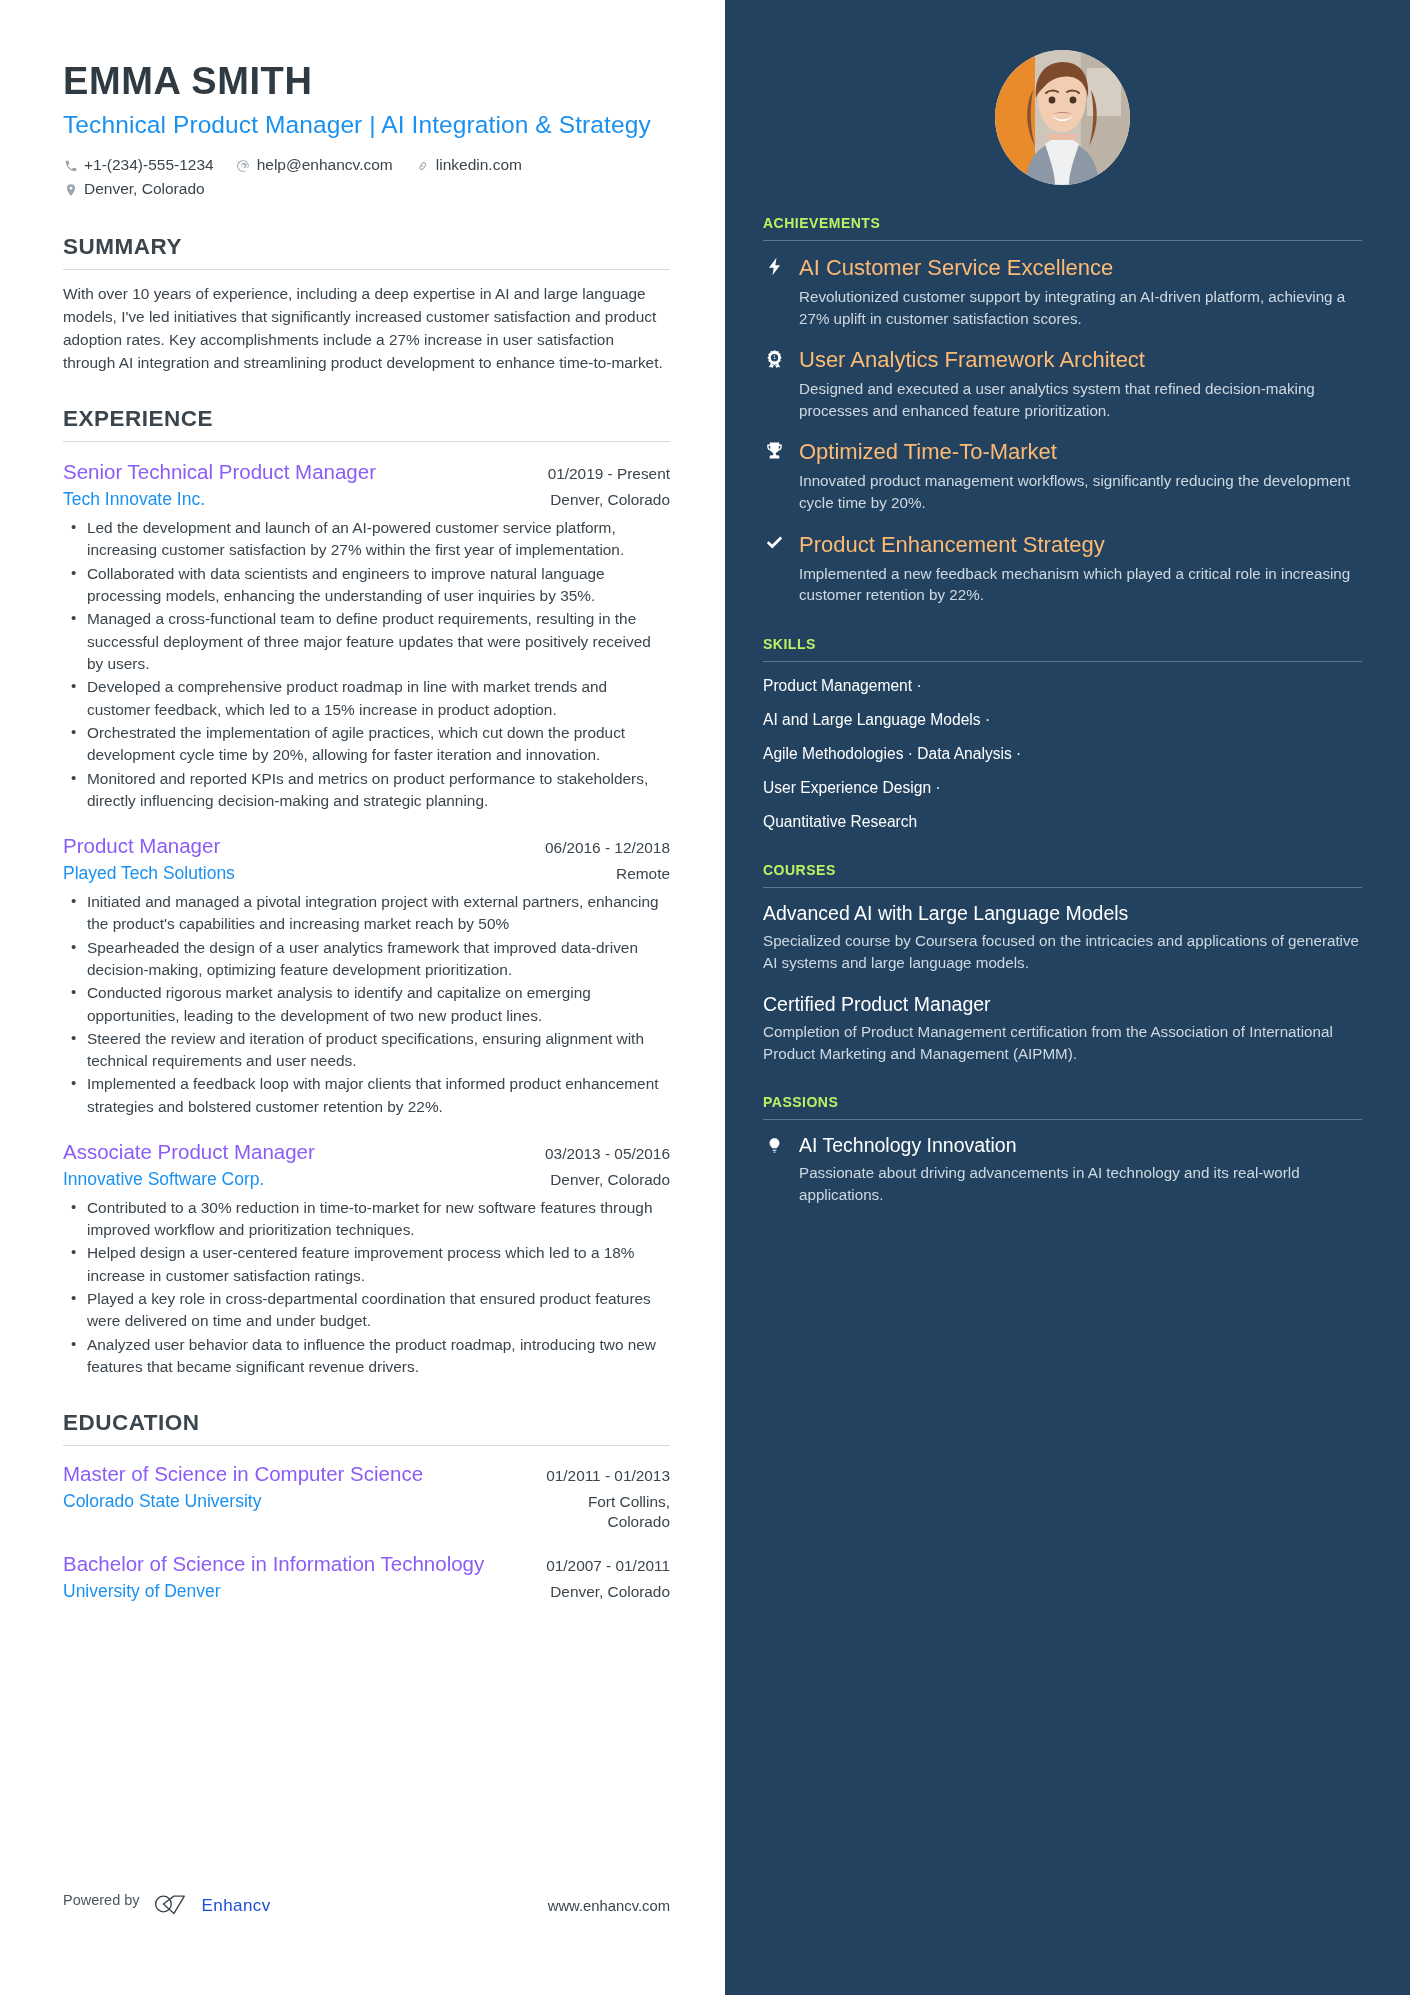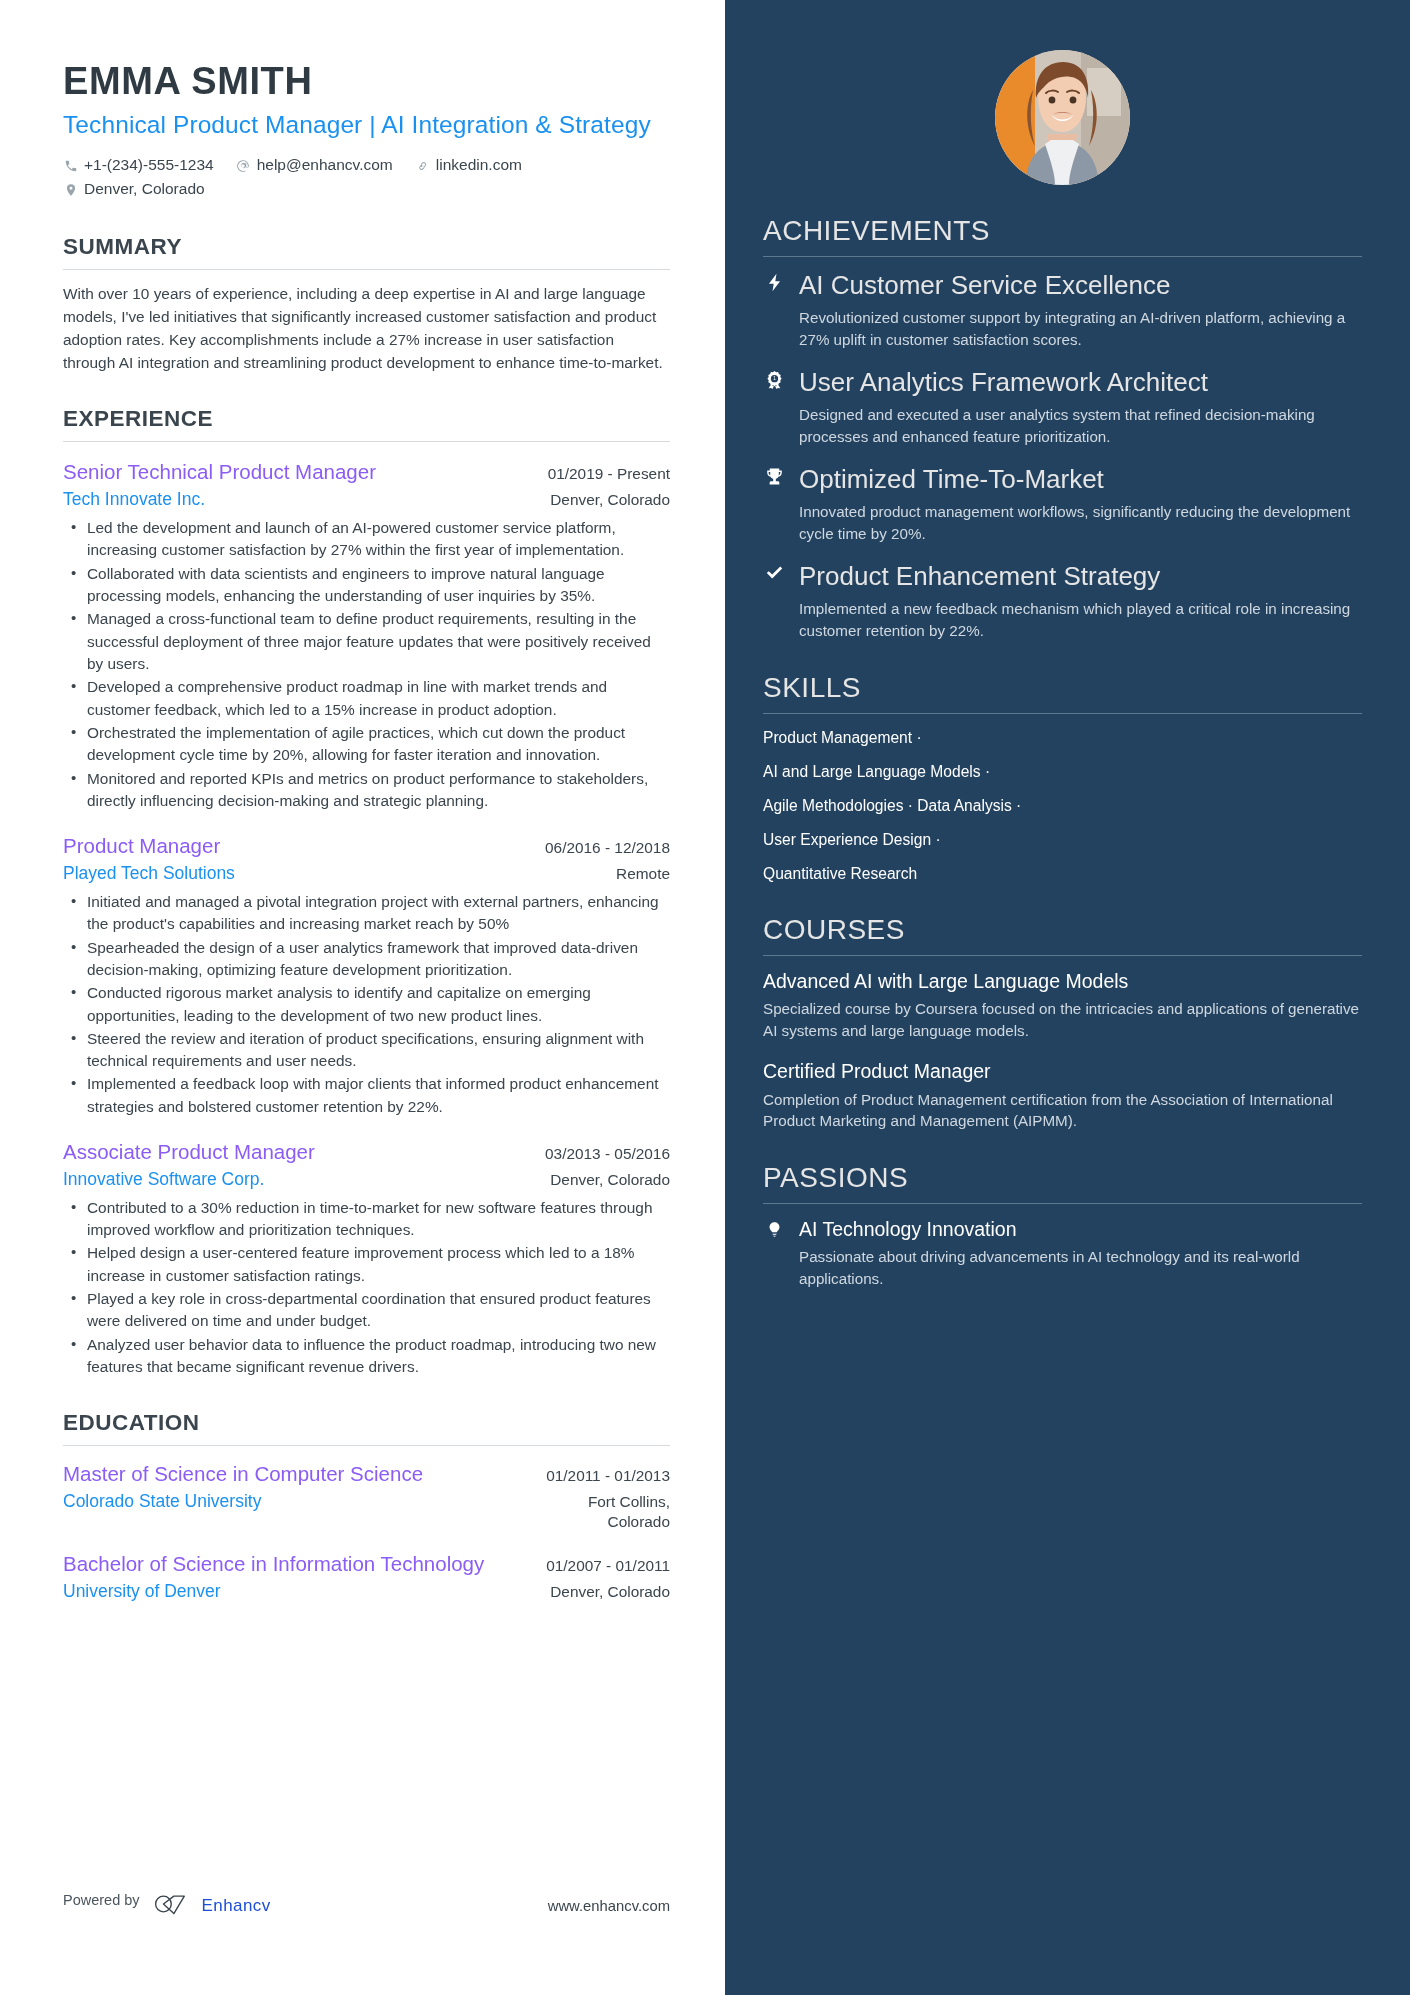--- a/index.html
+++ b/index.html
@@ -194,47 +194,47 @@
     height: 135px;
     border-radius: 50%;
     overflow: hidden;
     position: relative;
     background: #d9cfc5;
   }
   .photo svg { display: block; width: 100%; height: 100%; }
 
   .rsec { margin-top: 30px; }
   .rsec-title {
-    font-size: 28px;
+    font-size: 14px;
     letter-spacing: 0.5px;
-    color: #e5e5e5;
+    color: #bef264;
     padding-bottom: 9px;
-    font-weight: normal;
+    font-weight: bold;
   }
   .rsec-rule { height: 1px; background: #5d7governance; }
   .rsec-rule { height: 1px; background: #5d7891; }
   .rsec-body { padding-top: 13px; }
 
   .ach {
     display: flex;
     gap: 14px;
     margin-bottom: 17px;
   }
   .ach-ic {
     width: 22px;
     min-width: 22px;
     padding-top: 3px;
     display: flex;
     justify-content: center;
   }
   .ach-ic svg { width: 19px; height: 19px; fill: #ffffff; }
   .ach-title {
-    font-size: 26px;
+    font-size: 22px;
     line-height: 1.23;
-    color: #e5e5e5;
+    color: #fdba74;
   }
   .ach-desc {
     font-size: 15.2px;
     line-height: 1.42;
     color: #cfd8e0;
     margin-top: 5px;
   }
 
   .skills-list { }
   .skill-line {

